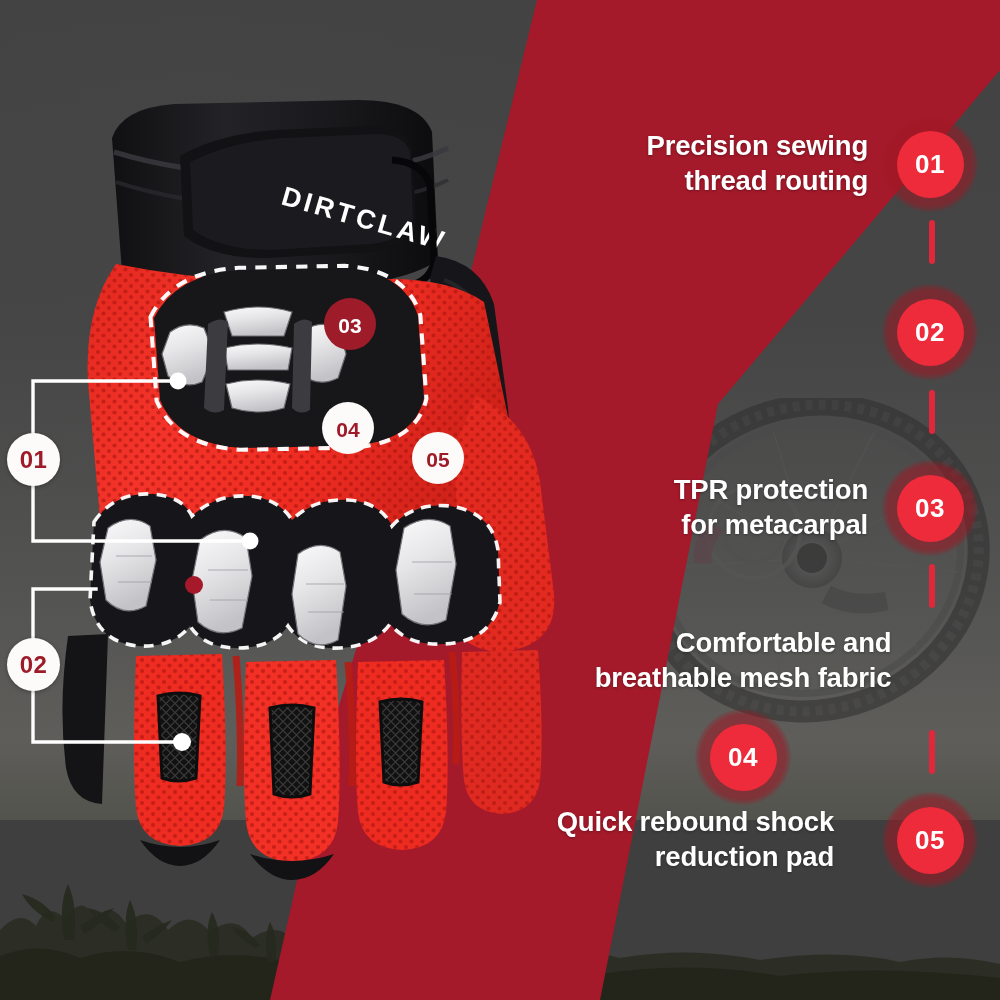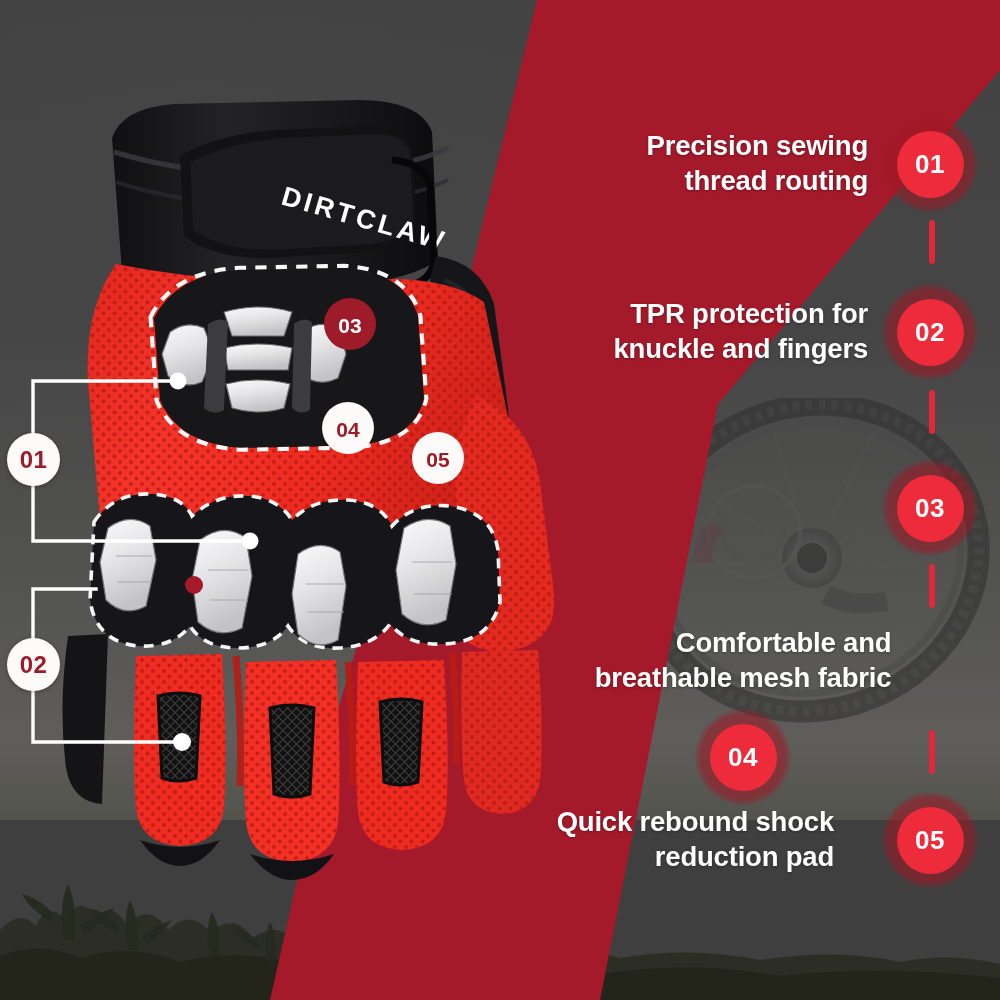--- a/index.html
+++ b/index.html
@@ -334,32 +334,32 @@
       <div class="badge-wrap">
         <div class="badge-halo"></div>
         <div class="badge">
             <span>01</span>
           </div>
       </div>
     </div>
     <div class="connector" style="top:208px;"></div>
 
     <div class="feature" style="top:272px;">
-      <div class="ftext">TPR protection for
-knuckle and fingers</div>
       <div class="badge-wrap">
         <div class="badge-halo"></div>
         <div class="badge">
             <span>02</span>
           </div>
       </div>
     </div>
     <div class="connector" style="top:378px;"></div>
 
     <div class="feature" style="top:448px;">
+      <div class="ftext">TPR protection
+for metacarpal</div>
       <div class="badge-wrap">
         <div class="badge-halo"></div>
         <div class="badge">
             <span>03</span>
           </div>
       </div>
     </div>
     <div class="connector" style="top:552px;"></div>
 
     <div class="feature" style="top:614px;flex-direction:column;">

